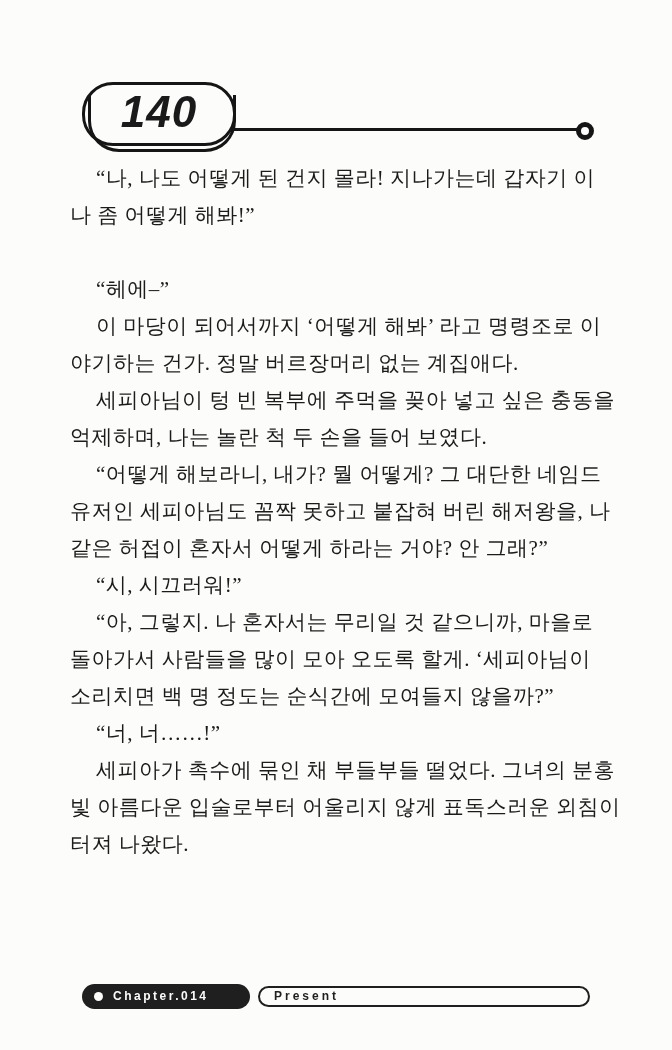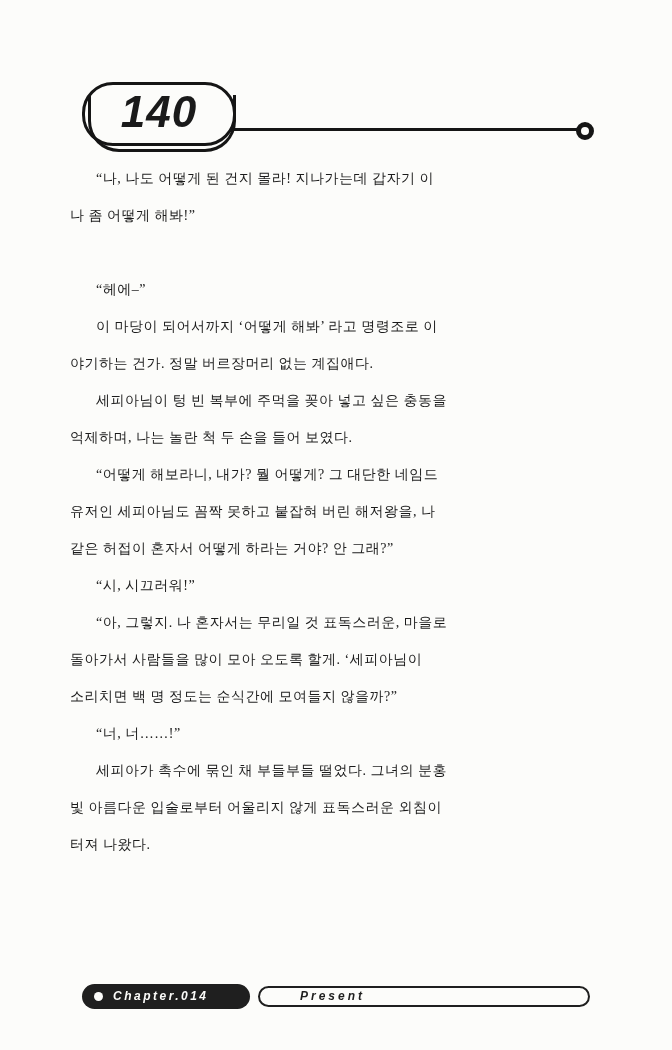--- a/index.html
+++ b/index.html
@@ -58,35 +58,35 @@
     border-radius:50%;
     background:#fcfcfa;
   }
 
   
   .body-text{
     position:absolute;
     left:70px;top:160px;
     width:545px;
     font-family:"Liberation Serif","DejaVu Serif",serif;
-    font-size:14px;
+    font-size:21px;
     line-height:37px;
     color:#1b1b1b;
     letter-spacing:0.5px;
   }
   .body-text .line{white-space:nowrap;height:37px;}
   .body-text .line.indent{padding-left:26px;}
   .body-text .line.blank{height:37px;}
 
   
   .footer{
     position:absolute;
     left:82px;top:984px;
     width:508px;
-    display:flex;align-items:center;font-style:italic;
+    display:flex;align-items:center;
   }
   .chapter-pill{
     flex:0 0 auto;
     width:168px;height:25px;
     background:#1f1f1f;
     border-radius:13px;
     display:flex;align-items:center;
     box-sizing:border-box;
     padding-left:12px;
   }
@@ -113,21 +113,20 @@
     display:flex;align-items:center;
     box-sizing:border-box;
     padding-left:14px;
   }
   .present-label{
     color:#1f1f1f;
     font-size:12px;
     font-weight:bold;
     letter-spacing:3px;
     transform:translateY(-1px);
-    margin-left:26px;
   }
 </style>
 </head>
 <body>
 
 <div class="page">
 
   <div class="page-number-badge">
     <span class="page-number">140</span>
   </div>
@@ -140,21 +139,21 @@
       <div class="line blank"></div>
       <div class="line indent">“헤에–”</div>
       <div class="line indent">이 마당이 되어서까지 ‘어떻게 해봐’ 라고 명령조로 이</div>
       <div class="line">야기하는 건가. 정말 버르장머리 없는 계집애다.</div>
       <div class="line indent">세피아님이 텅 빈 복부에 주먹을 꽂아 넣고 싶은 충동을</div>
       <div class="line">억제하며, 나는 놀란 척 두 손을 들어 보였다.</div>
       <div class="line indent">“어떻게 해보라니, 내가? 뭘 어떻게? 그 대단한 네임드</div>
       <div class="line">유저인 세피아님도 꼼짝 못하고 붙잡혀 버린 해저왕을, 나</div>
       <div class="line">같은 허접이 혼자서 어떻게 하라는 거야? 안 그래?”</div>
       <div class="line indent">“시, 시끄러워!”</div>
-      <div class="line indent">“아, 그렇지. 나 혼자서는 무리일 것 표독스러운, 마을로</div>
+      <div class="line indent">“아, 그렇지. 나 혼자서는 무리일 것 같으니까, 마을로</div>
       <div class="line">돌아가서 사람들을 많이 모아 오도록 할게. ‘세피아님이</div>
       <div class="line">소리치면 백 명 정도는 순식간에 모여들지 않을까?”</div>
       <div class="line indent">“너, 너……!”</div>
       <div class="line indent">세피아가 촉수에 묶인 채 부들부들 떨었다. 그녀의 분홍</div>
       <div class="line">빛 아름다운 입술로부터 어울리지 않게 표독스러운 외침이</div>
       <div class="line">터져 나왔다.</div>
     </div>
 
   <div class="footer">
     <div class="chapter-pill">

